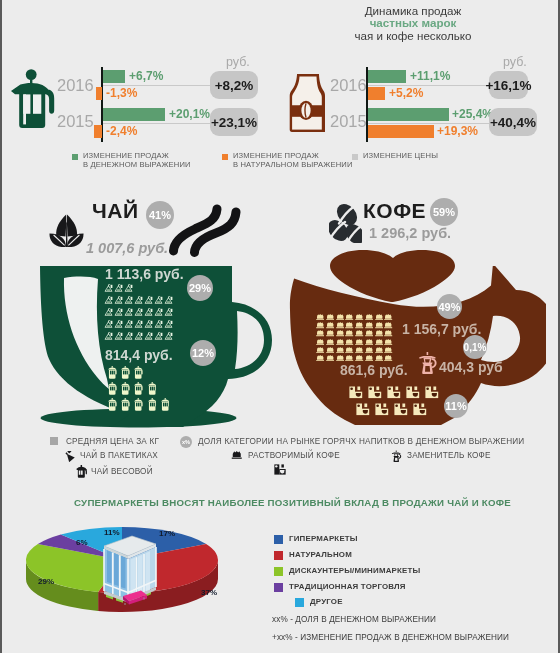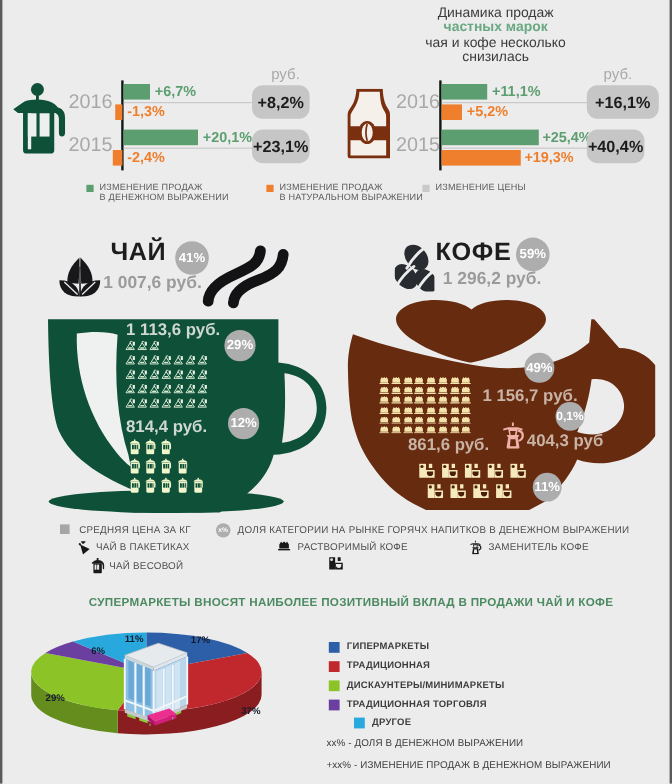--- a/index.html
+++ b/index.html
@@ -89,21 +89,20 @@
   <div class="connector" style="left:103px; top:123px; width:110px;"></div>
 
   <div class="rublbl" style="left:226px; top:55px;">руб.</div>
   <div class="pricebox" style="left:210px; top:71px; width:48px; height:28px;">+8,2%</div>
   <div class="pricebox" style="left:210px; top:108px; width:48px; height:28px;">+23,1%</div>
 
   <div class="toptitle" style="left:313px; top:5px; width:200px;">
     <div>Динамика продаж</div>
     <div class="hl-g">частных марок</div>
     <div>чая и кофе несколько</div>
-    <div>снизилась</div>
   </div>
 
   <svg class="abs" style="left:288px; top:74px;" width="42" height="58" viewBox="0 0 42 58">
     <path fill="#7a2f0f" d="M9 0 h22 c0 0 0 10 4 16 c1.6 2.4 2 3.6 2 6 V58 H4 c-1.6 0 -2.3 -0.8 -2.3 -2.4 V22 c0 -2.4 0.5 -3.6 2.2 -6 C9 10 9 0 9 0 Z"></path>
     <path fill="#f5f0ea" d="M11.5 2.4 h17 c0.4 8 1.2 12 4 16.6 c1 1.7 1.3 2.6 1.3 4.4 v7.8 H4.1 V23.4 c0 -1.8 0.3 -2.7 1.4 -4.4 C8.2 14.4 11.1 10.4 11.5 2.4 Z"></path>
     <path fill="#f5f0ea" d="M4.1 42.8 H33.8 V55.6 H4.1 Z"></path>
     <ellipse cx="18" cy="36.4" rx="7.4" ry="9.6" fill="#7a2f0f"></ellipse>
     <ellipse cx="18" cy="36.4" rx="4.6" ry="7.4" fill="#f5f0ea"></ellipse>
     <path d="M18 29.4 c-1.4 4.6 -1.4 9.4 0 14" stroke="#7a2f0f" stroke-width="1.4" fill="none"></path>
   </svg>
@@ -120,21 +119,21 @@
 
   <div class="bar g" style="left:368px; top:108px; width:81px;"></div>
   <div class="barlbl g" style="left:452px; top:107px;">+25,4%</div>
   <div class="bar o" style="left:368px; top:125px; width:66px;"></div>
   <div class="barlbl o" style="left:437px; top:124px;">+19,3%</div>
 
   <div class="connector" style="left:368px; top:85px; width:122px;"></div>
   <div class="connector" style="left:368px; top:123px; width:122px;"></div>
 
   <div class="rublbl" style="left:503px; top:55px;">руб.</div>
-  <div class="pricebox" style="left:489px; top:71px; width:60px; height:28px;">+16,1%</div>
+  <div class="pricebox" style="left:489px; top:71px; width:39px; height:28px;">+16,1%</div>
   <div class="pricebox" style="left:489px; top:108px; width:48px; height:28px;">+40,4%</div>
 
   <div class="sw" style="left:72px; top:154px; background:#5c9e70;"></div>
   <div class="lg" style="left:83px; top:151px;">
     <div>ИЗМЕНЕНИЕ ПРОДАЖ</div>
       <div>В ДЕНЕЖНОМ ВЫРАЖЕНИИ</div>
   </div>
   <div class="sw" style="left:222px; top:154px; background:#f07f2d;"></div>
   <div class="lg" style="left:233px; top:151px;">
     <div>ИЗМЕНЕНИЕ ПРОДАЖ</div>
@@ -149,21 +148,21 @@
     <g fill="#0e5038">
       <ellipse cx="100.5" cy="154" rx="98" ry="9.5"></ellipse>
       <path d="M2 2 H194 V38 c24 2 40 17 40 38 c0 23 -18 38 -44 39 c-4 16 -16 30 -32 39 l-13 9 H73 l18 -12 C49 137 21 118 11 95 C5 80 2.5 45 2 2 Z"></path>
     </g>
     <path fill="#ececec" d="M199 47 c17 2 27 13 27 29 c0 16 -12 27 -29 29 c3 -19 3 -39 2 -58 Z"></path>
     <path fill="#eef1f0" d="M26 14 C38 12 52 12 60 15 c-3 38 0 72 9 100 l2 10 c-4 -3 -8 -7 -12 -12 C37 86 25 50 26 14 Z"></path>
   </svg>
 
   <div class="bigname" style="left:92px; top:199px;">ЧАЙ</div>
   <div class="circ" style="left:146px; top:201px; width:28px; height:28px; font-size:11px;">41%</div>
-  <div class="bigprice" style="left:86px; top:228px;">1 007,6 руб.</div>
+  <div class="bigprice" style="left:86px; top:240px;font-style:italic;">1 007,6 руб.</div>
 
   <svg class="abs" style="left:49px; top:213px;" width="35" height="34" viewBox="0 0 35 34">
     <g fill="#18181a">
       <path d="M17.2 1.5 C10 8.5 6.6 15 7.2 22.6 l9.3 0.8 l0.8 -13.5 Z"></path>
       <path d="M18 1.5 C25.2 8.5 28.6 15 28 22.6 l-9.3 0.8 l-0.8 -13.5 Z"></path>
       <path d="M0.5 20.5 c-0.2 8.4 5.6 13.6 16.2 13.9 l0.2 -2.2 C16.2 25.6 11 21.8 4.6 20.7 Z"></path>
       <path d="M34.5 20.5 c0.2 8.4 -5.6 13.6 -16.2 13.9 l-0.2 -2.2 C18.8 25.6 24 21.8 30.4 20.7 Z"></path>
       <path d="M17.2 9.6 h0.8 l0.55 25.4 h-1.6 Z"></path>
     </g>
     <g stroke="#ececec" stroke-width="1.1" fill="none">
@@ -1266,21 +1265,21 @@
 
   <div class="pct" style="left:104px; top:528px;">11%</div>
   <div class="pct" style="left:159px; top:529px;">17%</div>
   <div class="pct" style="left:201px; top:588px;">37%</div>
   <div class="pct" style="left:38px; top:577px;">29%</div>
   <div class="pct" style="left:76px; top:538px;">6%</div>
 
   <div class="psw" style="left:274px; top:535px; background:#2c5fa8;"></div>
   <div class="plg" style="left:289px; top:534px;">ГИПЕРМАРКЕТЫ</div>
   <div class="psw" style="left:274px; top:551px; background:#c0282d;"></div>
-  <div class="plg" style="left:289px; top:550px;">ТРАДИЦИОННАЯ</div>
+  <div class="plg" style="left:289px; top:550px;">НАТУРАЛЬНОМ</div>
   <div class="psw" style="left:274px; top:567px; background:#8cc428;"></div>
   <div class="plg" style="left:289px; top:566px;">ДИСКАУНТЕРЫ/МИНИМАРКЕТЫ</div>
   <div class="psw" style="left:274px; top:583px; background:#6b3fa0;"></div>
   <div class="plg" style="left:289px; top:582px;">ТРАДИЦИОННАЯ ТОРГОВЛЯ</div>
   <div class="psw" style="left:295px; top:598px; background:#29a8dd;"></div>
   <div class="plg" style="left:310px; top:597px;">ДРУГОЕ</div>
 
   <div class="note" style="left:272px; top:615px;">хх% - ДОЛЯ В ДЕНЕЖНОМ ВЫРАЖЕНИИ</div>
   <div class="note" style="left:272px; top:633px;">+хх% - ИЗМЕНЕНИЕ ПРОДАЖ В ДЕНЕЖНОМ ВЫРАЖЕНИИ</div>
 

